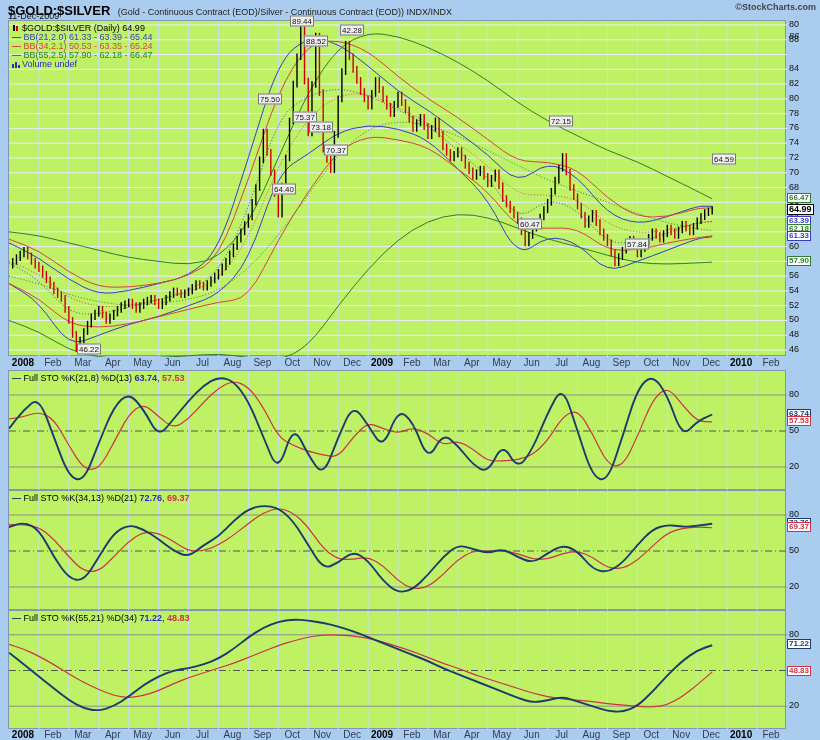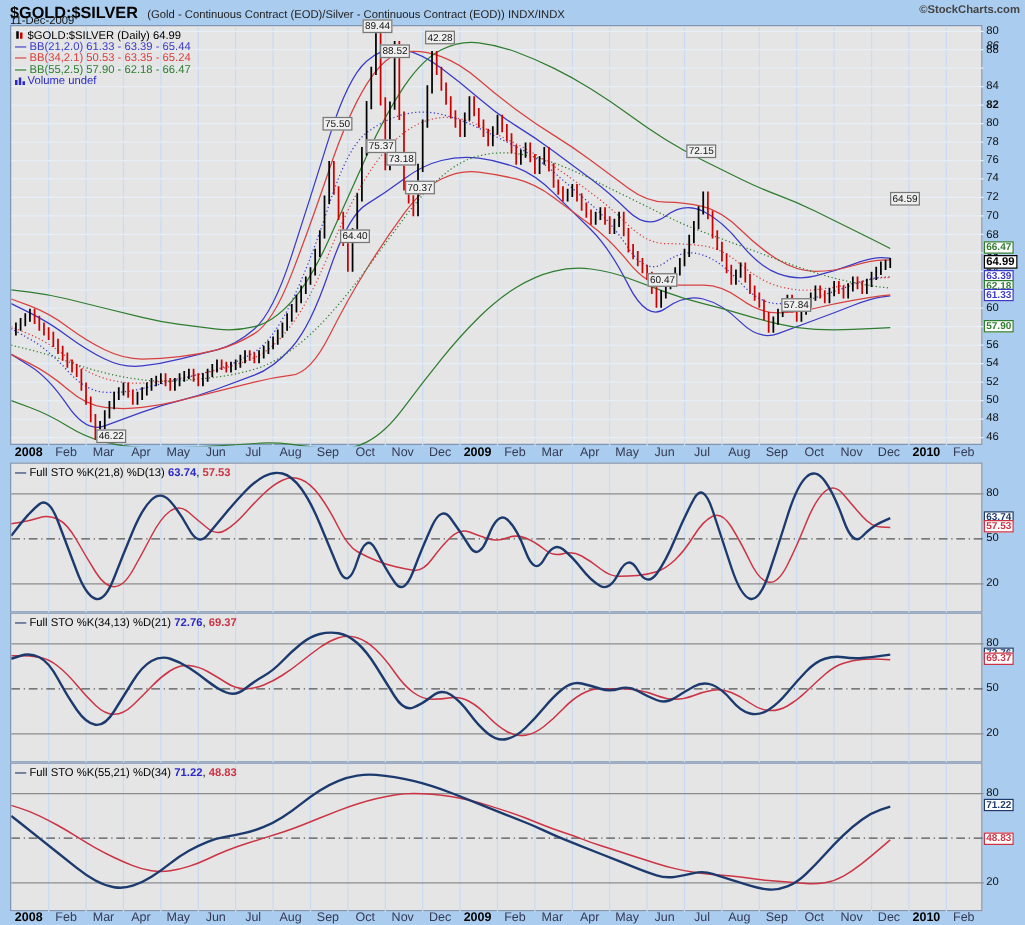--- a/index.html
+++ b/index.html
@@ -10,21 +10,21 @@
   .sym{font-size:13px;font-weight:bold;color:#000;}
   .desc{font-size:9px;color:#222;margin-left:3px;}
   .copyright{position:absolute;right:0;top:1px;font-size:9px;font-weight:bold;color:#444;}
   .h-line2{position:absolute;top:11px;left:8px;right:4px;height:9px;font-size:9px;white-space:nowrap;}
   .cdate{position:absolute;left:0;top:0;color:#111;}
   .quote{position:absolute;right:0;top:0;font-weight:bold;color:#000;}
   .quote .ql{margin-left:7px;}
   .quote .qv{margin-left:2px;}
   .up-arrow{color:#009900;font-size:8px;}
   
-  .plotbox{position:absolute;left:8px;width:778px;background:#e5e5e5;border:1px solid #8096b4;box-sizing:border-box;}
+  .plotbox{position:absolute;left:8px;width:778px;background:#bef264;border:1px solid #8096b4;box-sizing:border-box;}
   .plotbox svg{position:absolute;left:0;top:0;}
   
   .lrow{position:absolute;left:3px;font-size:9px;line-height:9px;white-space:nowrap;z-index:5;}
   .lrow svg{position:static;vertical-align:-1px;margin-right:2px;}
   
   .plegend{position:absolute;left:3px;top:2px;font-size:9px;line-height:10px;white-space:nowrap;z-index:5;color:#000;}
   .pl-dash{color:#1c3a6e;font-weight:bold;}
   .pl-k{color:#2a2ac8;font-weight:bold;}
   .pl-d{color:#cc3344;font-weight:bold;}
   
@@ -327,21 +327,21 @@
       <div class="ylab" style="top: 206.818px;">62</div>
       <div class="ylab" style="top: 192.045px;">64</div>
       <div class="ylab" style="top: 177.273px;">66</div>
       <div class="ylab" style="top: 162.5px;">68</div>
       <div class="ylab" style="top: 147.727px;">70</div>
       <div class="ylab" style="top: 132.955px;">72</div>
       <div class="ylab" style="top: 118.182px;">74</div>
       <div class="ylab" style="top: 103.409px;">76</div>
       <div class="ylab" style="top: 88.6364px;">78</div>
       <div class="ylab" style="top: 73.8636px;">80</div>
-      <div class="ylab" style="top: 59.0909px; font-weight: bold;">82</div>
+      <div class="ylab" style="top: 59.0909px;">82</div>
       <div class="ylab" style="top: 44.3182px;">84</div>
       <div class="ylab" style="top: 12px; font-style: italic;">86</div>
       <div class="ylab" style="top: 14.7727px;">88</div>
       <div class="ylab" style="top: 0px;">80</div>
       <div class="ybox" style="top: 172.801px; border-color: rgb(47, 125, 47); color: rgb(47, 125, 47);">66.47</div>
       <div class="ybox big" style="top: 183.733px; border-color: rgb(0, 0, 0); color: rgb(0, 0, 0);">64.99</div>
       <div class="ybox" style="top: 195.551px; border-color: rgb(58, 58, 200); color: rgb(58, 58, 200);">63.39</div>
       <div class="ybox" style="top: 204.489px; border-color: rgb(47, 125, 47); color: rgb(47, 125, 47);">62.18</div>
       <div class="ybox" style="top: 210.767px; border-color: rgb(58, 58, 200); color: rgb(58, 58, 200);">61.33</div>
       <div class="ybox" style="top: 236.102px; border-color: rgb(47, 125, 47); color: rgb(47, 125, 47);">57.90</div>

